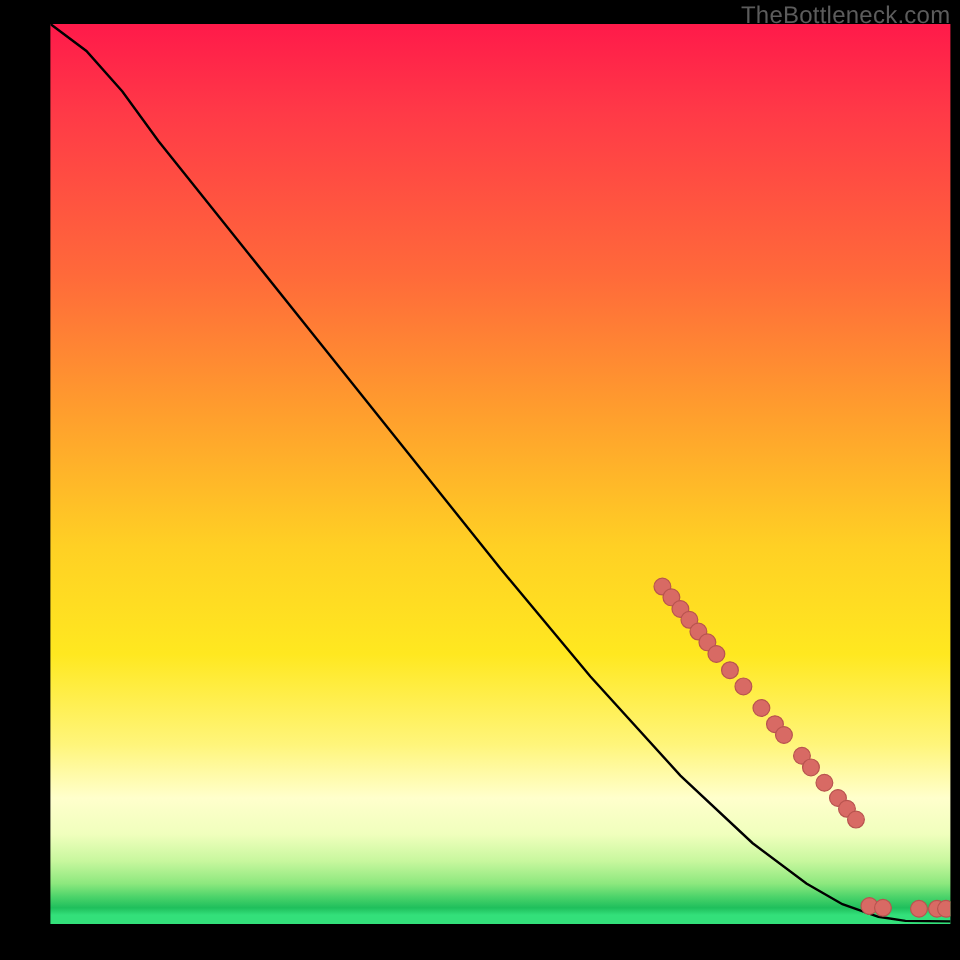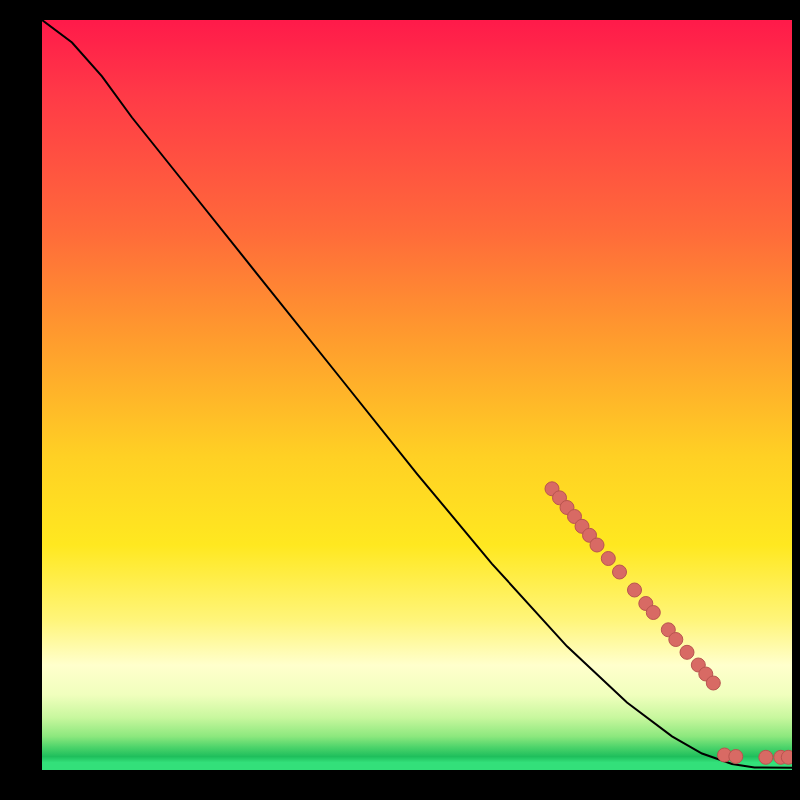--- a/index.html
+++ b/index.html
@@ -56,20 +56,21 @@
     left: 0;
     top: 0;
     width: 750px;
     height: 750px;
   }
 </style>
 </head>
 <body>
 
 <div class="wrap">
+  <div class="attr">TheBottleneck.com</div>
 
   <div class="plot">
     <svg class="overlay" viewBox="0 0 750 750" preserveAspectRatio="none">
       <path id="curve-path" fill="none" stroke="#000" stroke-width="2" stroke-linecap="round" d="M0.0 0.0 L30.0 22.5 L60.0 56.3 L90.0 97.5 L150.0 172.5 L225.0 266.3 L300.0 360.0 L375.0 453.8 L450.0 543.8 L525.0 626.3 L585.0 682.5 L630.0 716.3 L660.0 733.5 L690.0 744.0 L712.5 747.4 L750.0 747.8 "></path>
       <g id="markers-group">
           <circle cx="510.0" cy="468.8" r="7" fill="#d86a64" stroke="#b8544f" stroke-width="1"></circle>
           <circle cx="517.5" cy="477.8" r="7" fill="#d86a64" stroke="#b8544f" stroke-width="1"></circle>
           <circle cx="525.0" cy="487.5" r="7" fill="#d86a64" stroke="#b8544f" stroke-width="1"></circle>
           <circle cx="532.5" cy="496.5" r="7" fill="#d86a64" stroke="#b8544f" stroke-width="1"></circle>
           <circle cx="540.0" cy="506.3" r="7" fill="#d86a64" stroke="#b8544f" stroke-width="1"></circle>

